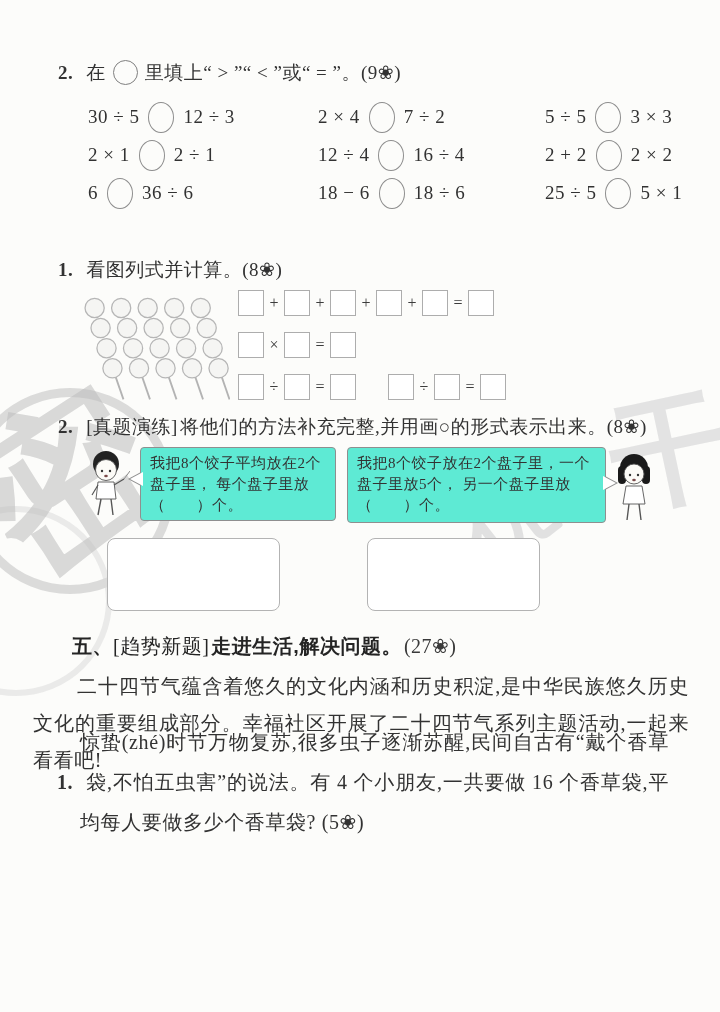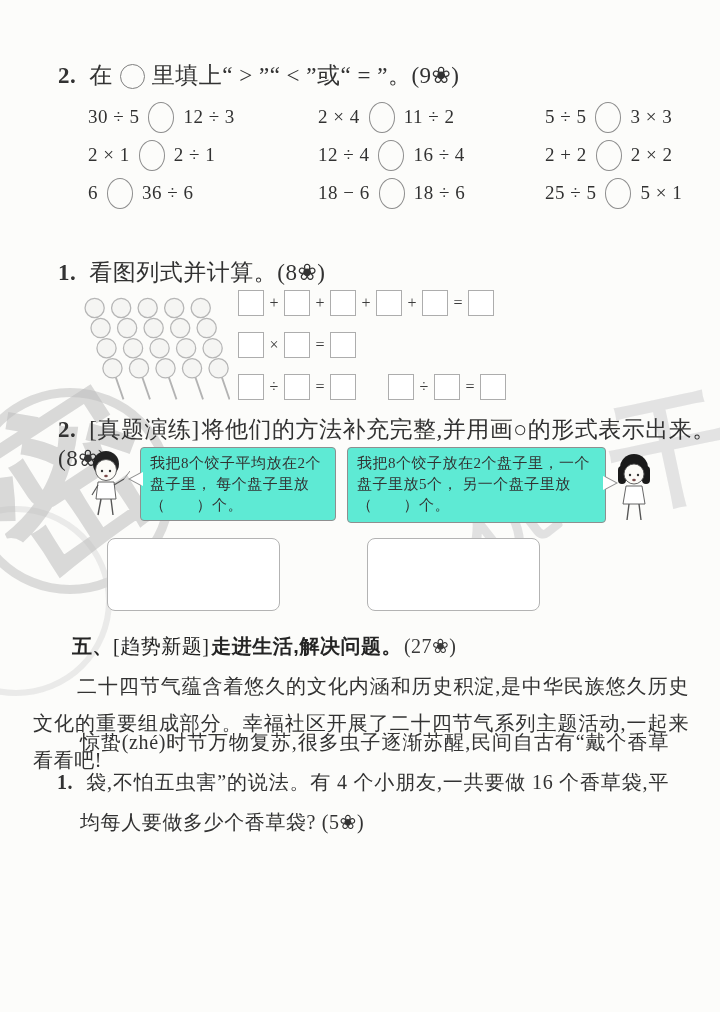--- a/index.html
+++ b/index.html
@@ -19,21 +19,21 @@
     border-radius:50%;opacity:.62;}
   .stamp-ring2{left:-80px;top:506px;width:192px;height:190px;border:6px solid #dadada;
     border-radius:50%;opacity:.55;}
   .stamp-char{left:-20px;top:398px;font-size:168px;line-height:1;color:#bdbdbd;
     transform:rotate(-33deg);opacity:.55;font-weight:bold;}
   .wm-you{left:464px;top:474px;font-size:88px;line-height:1;color:#e1e1e1;
     transform:rotate(-38deg);font-weight:bold;}
   .wm-gan{left:610px;top:392px;font-size:120px;line-height:1;color:#e3e3e3;
     transform:rotate(-12deg);font-weight:bold;}
   
-  .line{font-size:23px;letter-spacing:.5px;}
+  .line{font-size:19px;letter-spacing:.5px;}
   .num{font-weight:bold;margin-right:13px;}
   .tag{margin-right:2px;}
   .pts{margin-left:2px;}
   h2{font-size:20px;font-weight:bold;letter-spacing:.5px;
      font-family:"Liberation Sans","DejaVu Sans",sans-serif;color:#242424;}
   h2 .pts{font-family:"Liberation Serif",serif;font-weight:normal;color:#3a3a3a;}
   
   .blank-circle{display:inline-block;width:25px;height:25px;border:1px solid #7f7f7f;
     border-radius:50%;vertical-align:-6px;margin:0 7px;background:transparent;}
   #compare-grid{left:88px;top:100px;width:610px;display:grid;
@@ -85,21 +85,21 @@
   </div>
   <div id="compare-grid" class="abs">
       <div class="cmp-cell">
         <span>30 ÷ 5</span>
         <span class="cmp-circle"></span>
         <span>12 ÷ 3</span>
       </div>
       <div class="cmp-cell">
         <span>2 × 4</span>
         <span class="cmp-circle"></span>
-        <span>11 ÷ 2</span>
+        <span>7 ÷ 2</span>
       </div>
       <div class="cmp-cell">
         <span>5 ÷ 5</span>
         <span class="cmp-circle"></span>
         <span>3 × 3</span>
       </div>
       <div class="cmp-cell">
         <span>2 × 1</span>
         <span class="cmp-circle"></span>
         <span>2 ÷ 1</span>

